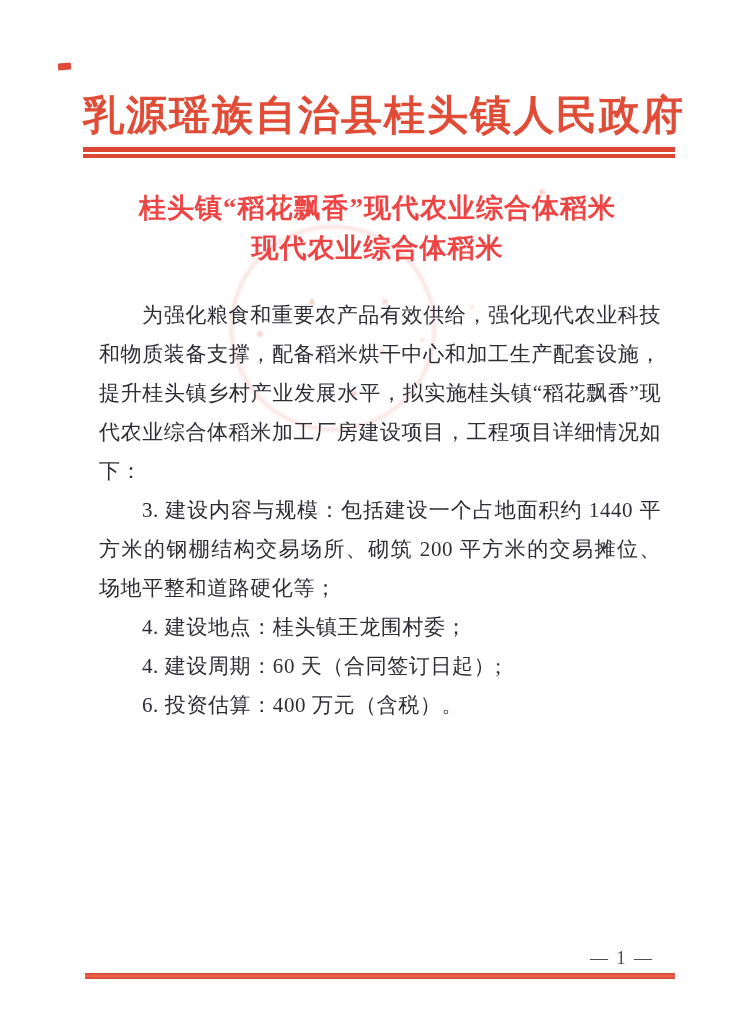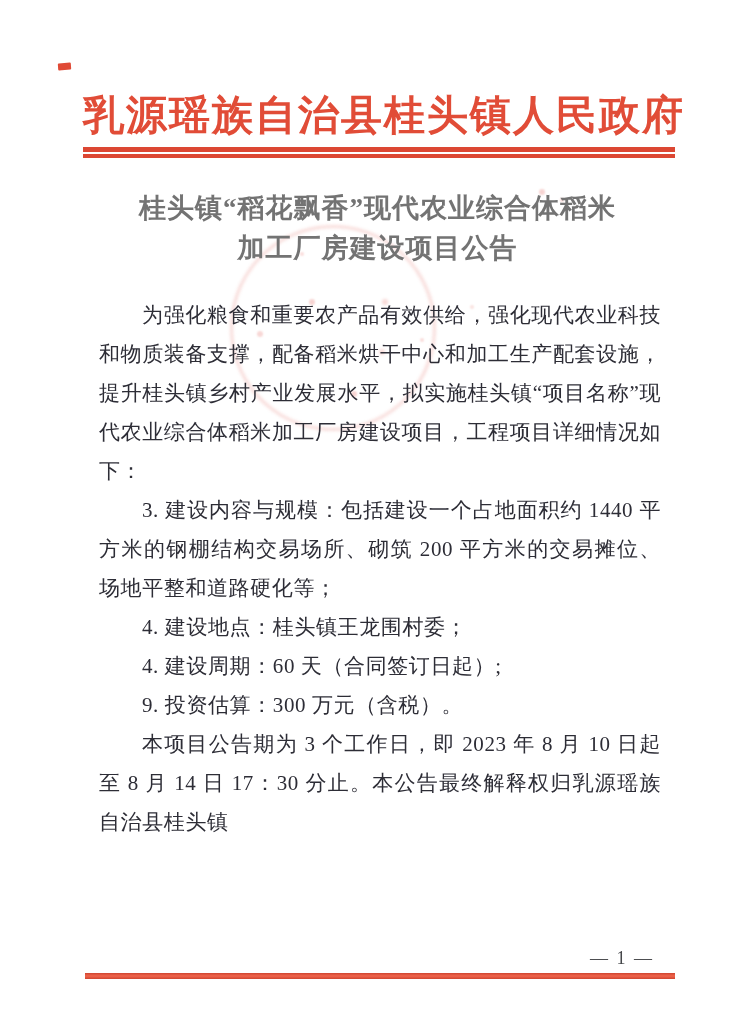--- a/index.html
+++ b/index.html
@@ -62,21 +62,21 @@
       352px 392px 2px 1px rgba(220,60,48,.22),
       300px 252px 2px 0   rgba(220,60,48,.18),
       470px 305px 2px 0   rgba(220,60,48,.15);
   }
   
   .doc-title{
     position:absolute;left:0;top:188px;width:755px;
     margin:0;
     text-align:center;
     font-size:27px;font-weight:700;
-    color:#737373;
+    color:#ef4444;
     line-height:40px;
     letter-spacing:1px;
   }
   .doc-title span{display:block;}
   
   .doc-body{
     position:absolute;left:99px;top:296px;width:562px;
     font-size:21px;
     line-height:39px;
     color:#2d2d36;
@@ -109,28 +109,27 @@
   <div class="corner-mark"></div>
 
   <div class="org-name">乳源瑶族自治县桂头镇人民政府</div>
   <div class="header-rule"></div>
 
   <div class="seal-ring"></div>
   <div class="seal-specks"></div>
 
   <h1 class="doc-title">
     <span>桂头镇“稻花飘香”现代农业综合体稻米</span>
-    <span>加工厂房建设项目公告</span>
+    <span>现代农业综合体稻米</span>
   </h1>
 
   <main class="doc-body">
-    <p>为强化粮食和重要农产品有效供给，强化现代农业科技和物质装备支撑，配备稻米烘干中心和加工生产配套设施，提升桂头镇乡村产业发展水平，拟实施桂头镇“项目名称”现代农业综合体稻米加工厂房建设项目，工程项目详细情况如下：</p>
+    <p>为强化粮食和重要农产品有效供给，强化现代农业科技和物质装备支撑，配备稻米烘干中心和加工生产配套设施，提升桂头镇乡村产业发展水平，拟实施桂头镇“稻花飘香”现代农业综合体稻米加工厂房建设项目，工程项目详细情况如下：</p>
     <p>3. 建设内容与规模：包括建设一个占地面积约 1440 平方米的钢棚结构交易场所、砌筑 200 平方米的交易摊位、场地平整和道路硬化等；</p>
     <p>4. 建设地点：桂头镇王龙围村委；</p>
     <p>4. 建设周期：60 天（合同签订日起）;</p>
-    <p>9. 投资估算：300 万元（含税）。</p>
-    <p>本项目公告期为 3 个工作日，即 2023 年 8 月 10 日起至 8 月 14 日 17：30 分止。本公告最终解释权归乳源瑶族自治县桂头镇</p>
+    <p>6. 投资估算：400 万元（含税）。</p>
   </main>
 
   <div class="page-number">— 1 —</div>
   <div class="footer-rule"></div>
 
 </div>
 
 </body></html>

